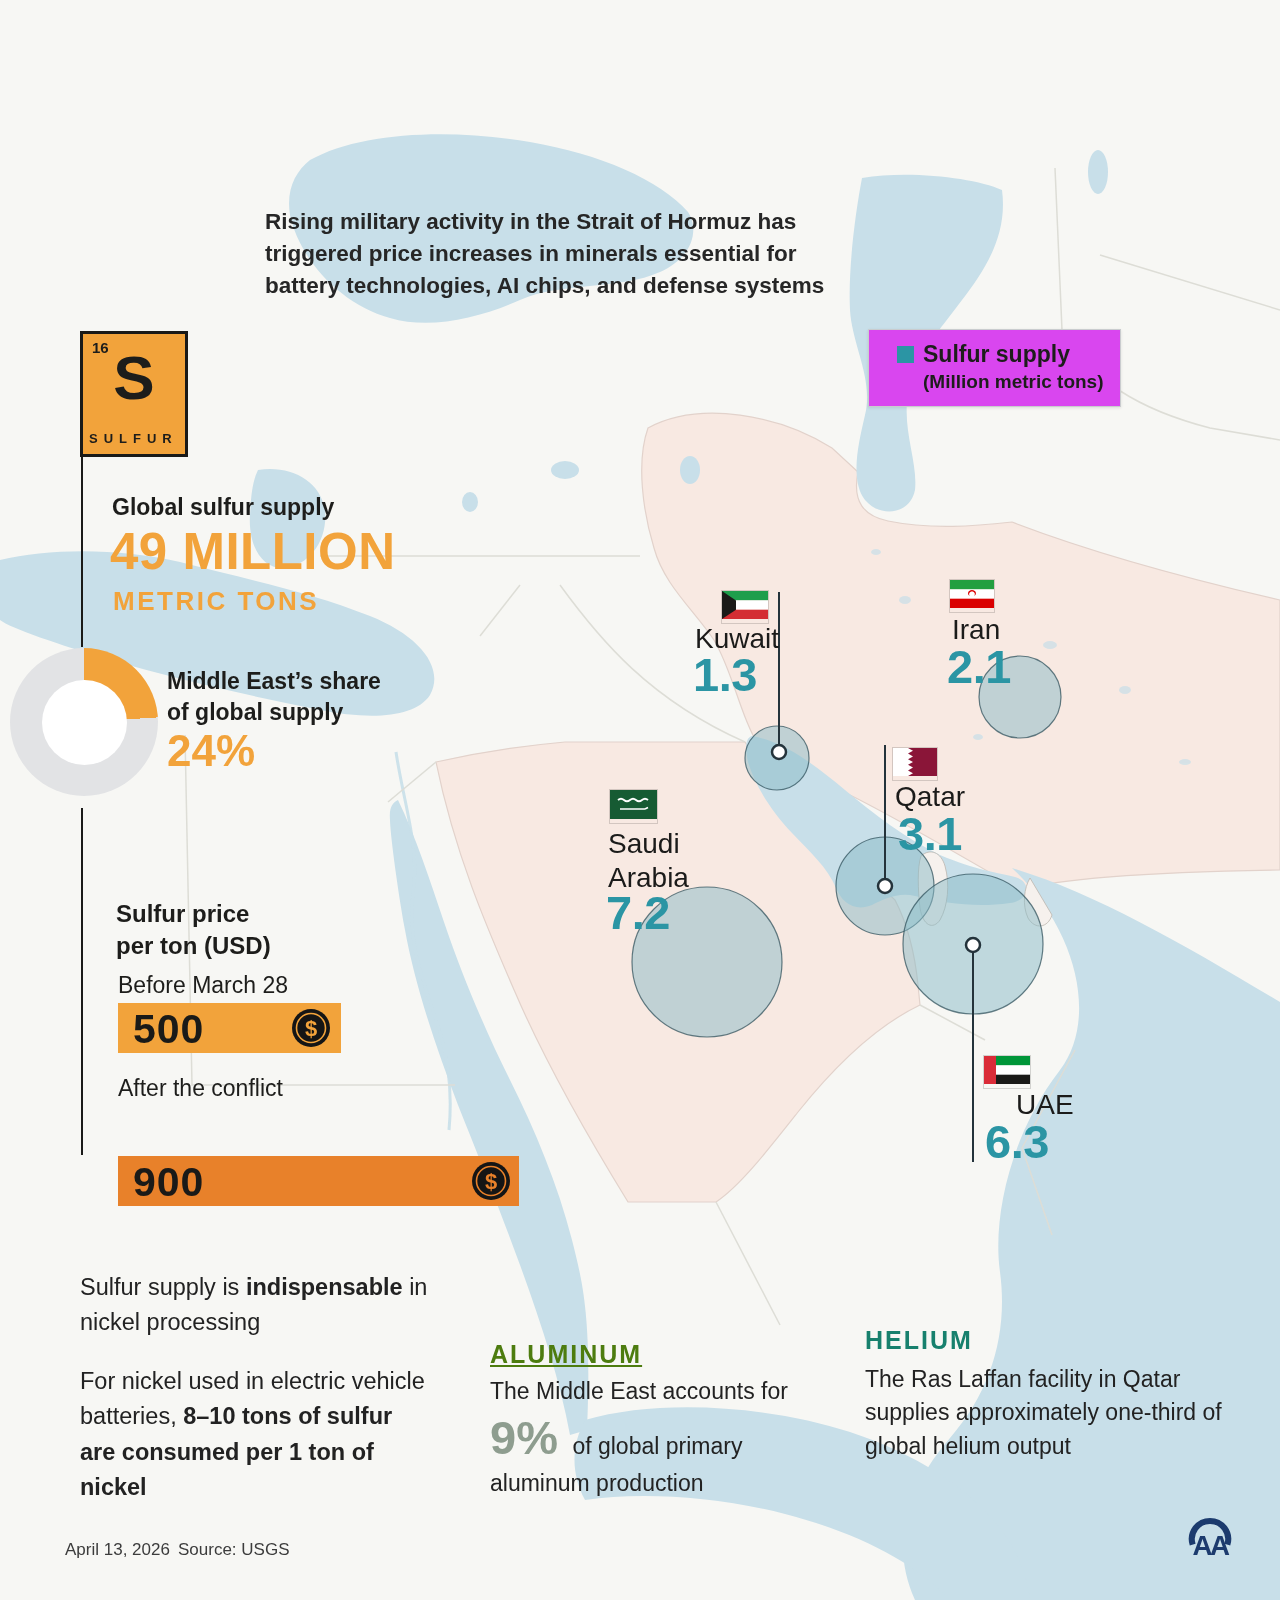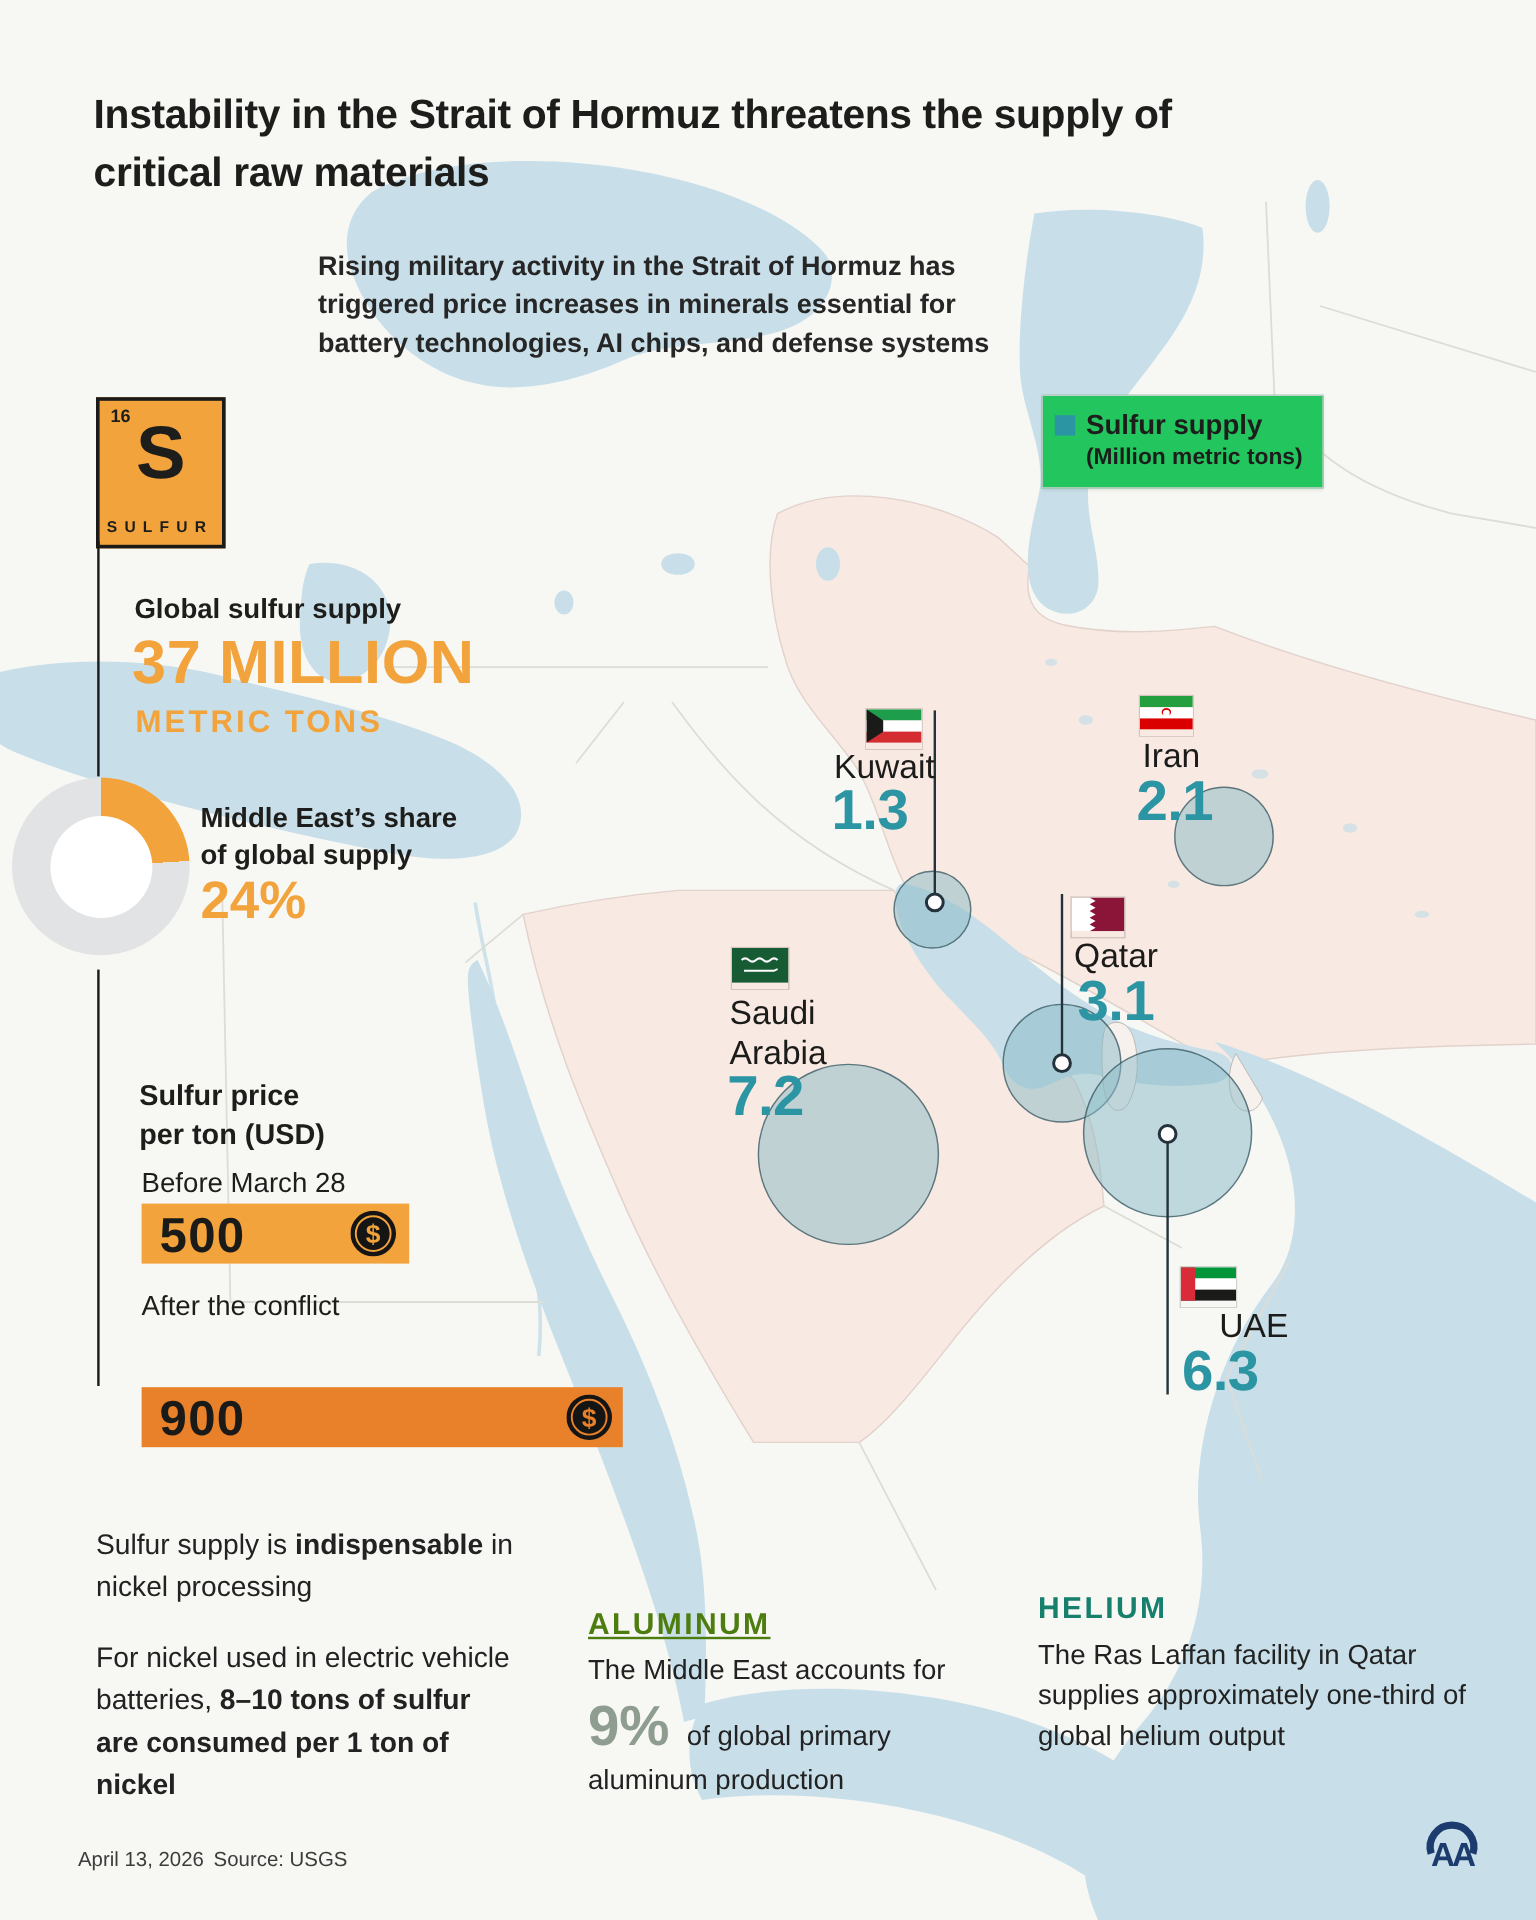--- a/index.html
+++ b/index.html
@@ -35,22 +35,22 @@
     border-radius:50%;background:#ffffff;}
   .share-label{left:167px;top:666px;font-size:23px;font-weight:700;line-height:1.35;white-space:pre-line;}
   .share-value{left:167px;top:726px;font-size:44px;font-weight:800;color:#F2A33B;}
   
   .price-heading{left:116px;top:898px;font-size:24px;font-weight:800;line-height:1.35;white-space:pre-line;}
   .price-label{font-size:23px;font-weight:400;color:#1d1d1b;}
   .price-bar{height:50px;position:relative;}
   .price-bar .val{position:absolute;left:15px;top:3px;font-size:41px;font-weight:800;color:#1a1a18;letter-spacing:1px;}
   .dollar{position:absolute;top:6px;width:38px;height:38px;}
   
-  .legend{left:868px;top:329px;background:#22c55e;border:1px solid #c9ccce;
-    box-shadow:0 1px 3px rgba(0,0,0,.10);padding:10px 16px 11px 10px;}
+  .legend{left:868px;top:329px;background:#d946ef;border:1px solid #c9ccce;
+    box-shadow:0 1px 3px rgba(0,0,0,.10);padding:10px 16px 11px 28px;}
   .legend-row{display:flex;align-items:center;}
   .legend-swatch{width:17px;height:17px;background:#2B95A4;margin-right:9px;flex:none;}
   .legend-title{font-size:23px;font-weight:800;line-height:1.3;}
   .legend-unit{font-size:19px;font-weight:800;line-height:1.3;margin-left:26px;}
   
   .country{position:absolute;}
   .flag{position:absolute;box-shadow:0 0 0 1px rgba(0,0,0,.15);}
   .c-name{position:absolute;font-size:28px;font-weight:400;color:#1b1b1a;white-space:pre-line;line-height:1.22;}
   .c-value{position:absolute;font-size:47px;font-weight:800;color:#2B95A4;letter-spacing:-0.5px;}
   
@@ -150,42 +150,41 @@
       <line x1="885" y1="745" x2="885" y2="884"></line>
       <line x1="973" y1="946" x2="973" y2="1162"></line>
     </g>
     <g fill="#ffffff" stroke="#24333B" stroke-width="2.5">
       <circle cx="779" cy="752" r="7"></circle>
       <circle cx="885" cy="886" r="7"></circle>
       <circle cx="973" cy="945" r="7"></circle>
     </g>
   </svg>
 
-  <div class="abs title">Instability in the Strait of Hormuz threatens the supply of critical raw materials</div>
   <div class="abs subtitle">Rising military activity in the Strait of Hormuz has triggered price increases in minerals essential for battery technologies, AI chips, and defense systems</div>
 
   <div class="abs legend">
     <div class="legend-row">
       <span class="legend-swatch"></span>
       <span class="legend-title">Sulfur supply</span>
     </div>
     <div class="legend-unit">(Million metric tons)</div>
   </div>
 
   <div class="abs element-card">
     <span class="element-num">16</span>
     <span class="element-symbol">S</span>
     <span class="element-name">SULFUR</span>
   </div>
 
   <div class="abs vline" style="left:81px;top:451px;height:196px;"></div>
   <div class="abs vline" style="left:81px;top:808px;height:347px;"></div>
 
   <div class="abs supply-label">Global sulfur supply</div>
-  <div class="abs supply-value">37 MILLION</div>
+  <div class="abs supply-value">49 MILLION</div>
   <div class="abs supply-unit">METRIC TONS</div>
 
   <div class="abs donut" style="background: conic-gradient(rgb(242, 163, 59) 0deg, rgb(242, 163, 59) 24%, rgb(226, 227, 229) 24%, rgb(226, 227, 229) 100%);">
     <div class="donut-hole"></div>
   </div>
   <div class="abs share-label">Middle East’s share
 of global supply</div>
   <div class="abs share-value">24%</div>
 
   <div class="abs price-heading">Sulfur price

